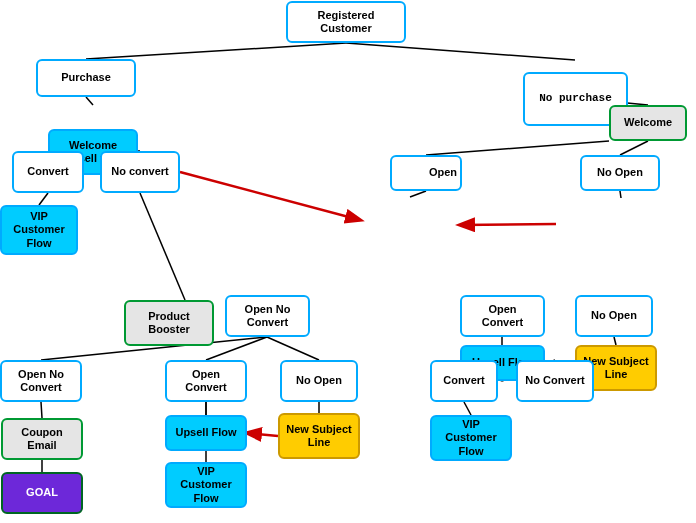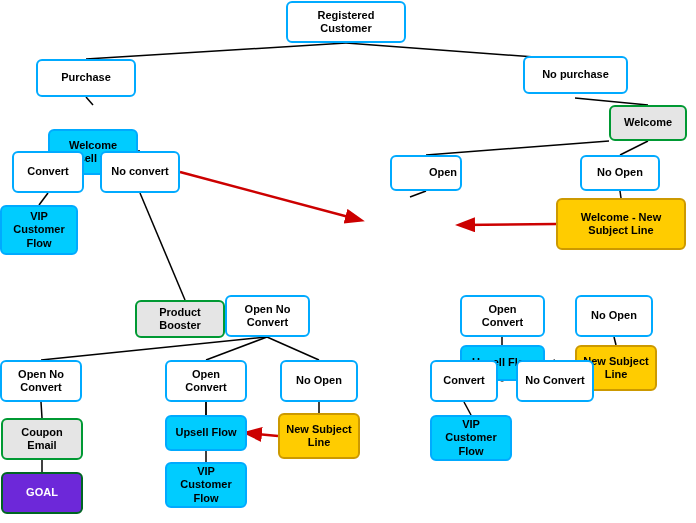--- a/index.html
+++ b/index.html
@@ -128,30 +128,29 @@
 
     <defs>
       <marker id="arrowRed" markerWidth="8" markerHeight="8" refX="6" refY="3" orient="auto">
         <path d="M0,0 L0,6 L8,3 z" fill="#cc0000"></path>
       </marker>
     </defs>
   </svg>
 
   <div class="node node-blue-outline" style="left:36px;top:59px;width:100px;height:38px;">Purchase</div>
   <div class="node node-blue-outline" style="left:286px;top:1px;width:120px;height:42px;">Registered Customer</div>
-  <div class="node node-blue-outline" style="left:523px;top:56px;width:105px;height:38px;">No purchase</div>
+  <div class="node node-blue-outline" style="left:523px;top:72px;width:105px;height:54px;font-family:Liberation Mono, monospace;">No purchase</div>
   <div class="node node-cyan" style="left:48px;top:105px;width:90px;height:46px;margin-top:24px;">Welcome Upsell flow</div>
   <div class="node node-green" style="left:609px;top:105px;width:78px;height:36px;">Welcome</div>
   <div class="node node-blue-outline" style="left:12px;top:151px;width:72px;height:42px;">Convert</div>
   <div class="node node-blue-outline" style="left:100px;top:151px;width:80px;height:42px;">No convert</div>
   <div class="node node-blue-outline" style="left:390px;top:155px;width:72px;height:36px;padding-left:40px;">Open</div>
   <div class="node node-blue-outline" style="left:580px;top:155px;width:80px;height:36px;">No Open</div>
   <div class="node node-cyan" style="left:0px;top:205px;width:78px;height:50px;">VIP Customer Flow</div>
-  <div class="node node-yellow" style="left:556px;top:198px;width:130px;height:52px;">Welcome - New Subject Line</div>
-  <div class="node node-green" style="left:135px;top:300px;width:90px;height:38px;">Product Booster</div>
+  <div class="node node-green" style="left:124px;top:300px;width:90px;height:46px;">Product Booster</div>
   <div class="node node-blue-outline" style="left:225px;top:295px;width:85px;height:42px;">Open No Convert</div>
   <div class="node node-blue-outline" style="left:460px;top:295px;width:85px;height:42px;">Open Convert</div>
   <div class="node node-blue-outline" style="left:575px;top:295px;width:78px;height:42px;">No Open</div>
   <div class="node node-cyan" style="left:460px;top:345px;width:85px;height:36px;">Upsell Flow</div>
   <div class="node node-yellow" style="left:575px;top:345px;width:82px;height:46px;">New Subject Line</div>
   <div class="node node-blue-outline" style="left:0px;top:360px;width:82px;height:42px;">Open No Convert</div>
   <div class="node node-blue-outline" style="left:165px;top:360px;width:82px;height:42px;">Open Convert</div>
   <div class="node node-blue-outline" style="left:280px;top:360px;width:78px;height:42px;">No Open</div>
   <div class="node node-blue-outline" style="left:430px;top:360px;width:68px;height:42px;">Convert</div>
   <div class="node node-blue-outline" style="left:516px;top:360px;width:78px;height:42px;">No Convert</div>

